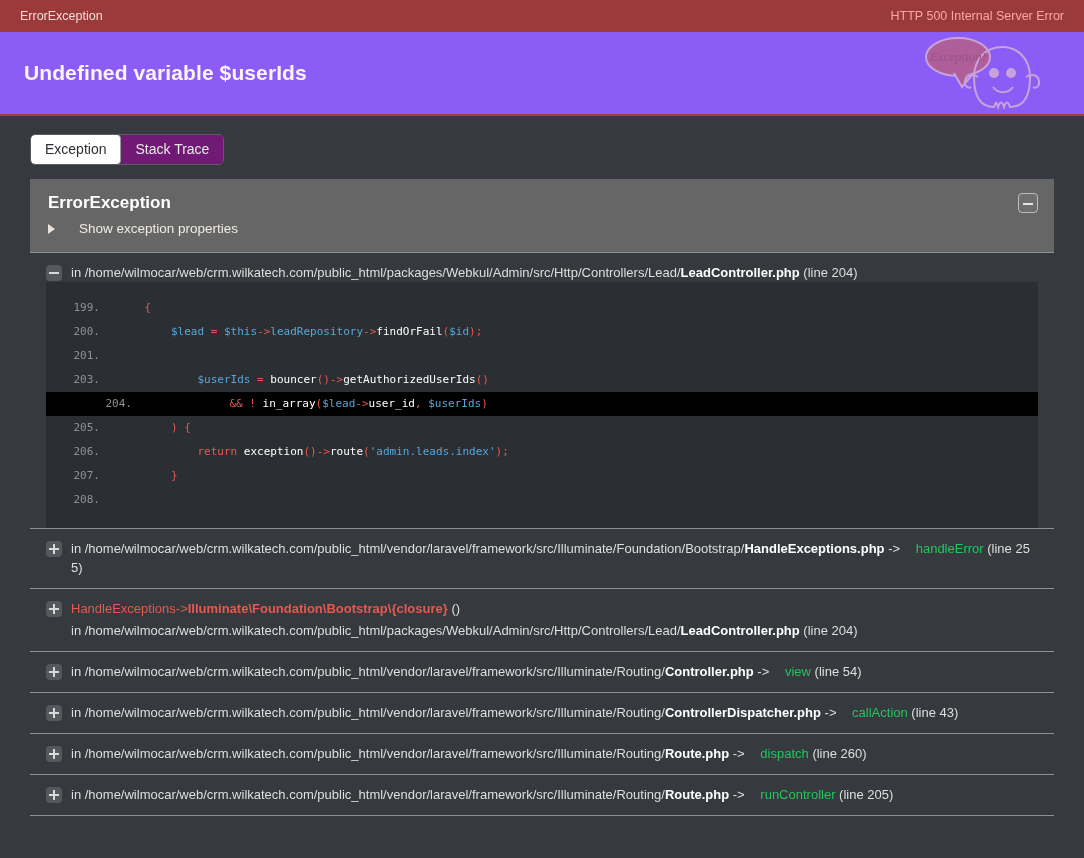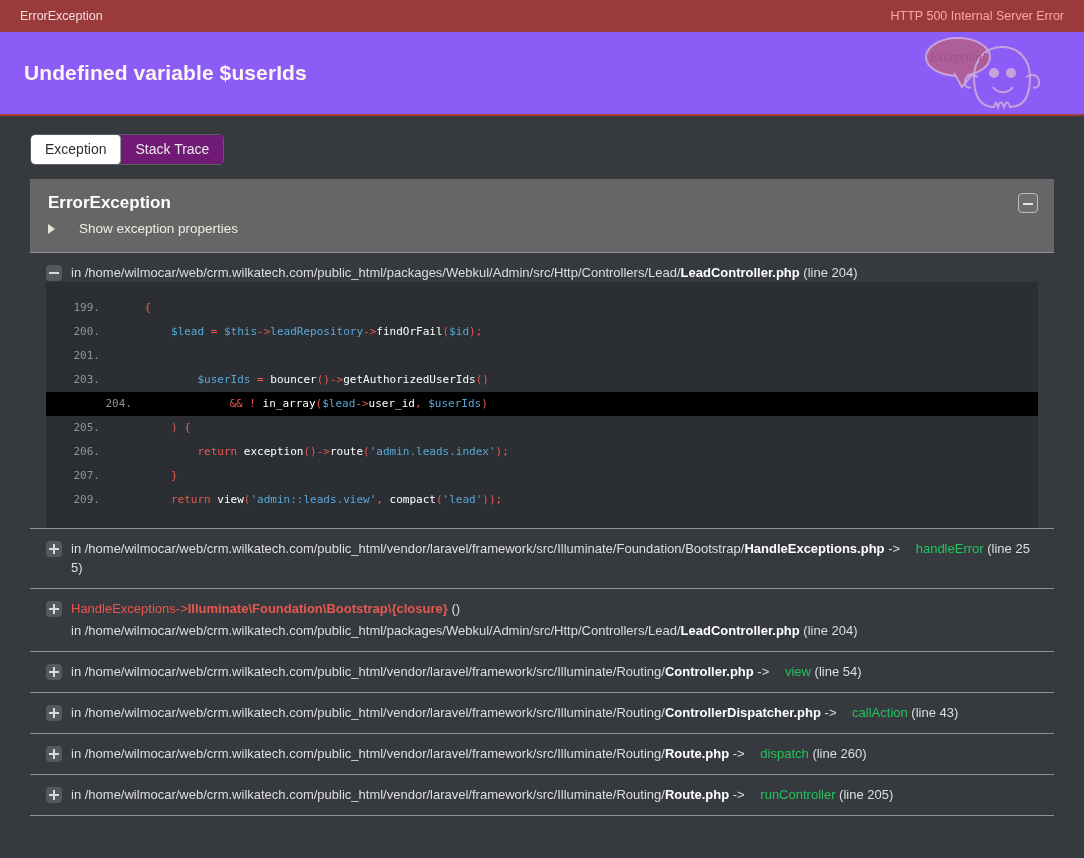--- a/index.html
+++ b/index.html
@@ -272,22 +272,22 @@
         </div>
       <div class="row">
           <span class="ln">206.</span>
           <span class="src"><span class="w">            </span><span class="k">return</span><span class="w"> </span><span class="f">exception</span><span class="k">()</span><span class="k">-&gt;</span><span class="f">route</span><span class="k">(</span><span class="s">'admin.leads.index'</span><span class="k">);</span></span>
         </div>
       <div class="row">
           <span class="ln">207.</span>
           <span class="src"><span class="w">        </span><span class="k">}</span></span>
         </div>
       <div class="row">
-          <span class="ln">209.</span>
-          <span class="src"><span class="w">        </span><span class="k">return</span><span class="w"> </span><span class="f">view</span><span class="k">(</span><span class="s">'admin::leads.view'</span><span class="k">,</span><span class="w"> </span><span class="f">compact</span><span class="k">(</span><span class="s">'lead'</span><span class="k">));</span></span>
+          <span class="ln">208.</span>
+          <span class="src"></span>
         </div>
     </div>
   </div>
 
   <div class="frame">
     <div class="frame-line">
       <span class="ico plus"></span>
       <span class="ftext"><span class="dim">in </span><span class="dim">/home/wilmocar/web/crm.wilkatech.com/public_html/vendor/laravel/framework/src/Illuminate/Foundation/Bootstrap/</span><span class="fname">HandleExceptions.php</span><span class="arrow"> </span><span class="arrow">-&gt;</span><span> </span><span class="meth">handleError</span><span class="dim"> </span><span class="dim">(line 255)</span></span>
     </div>
   </div>

